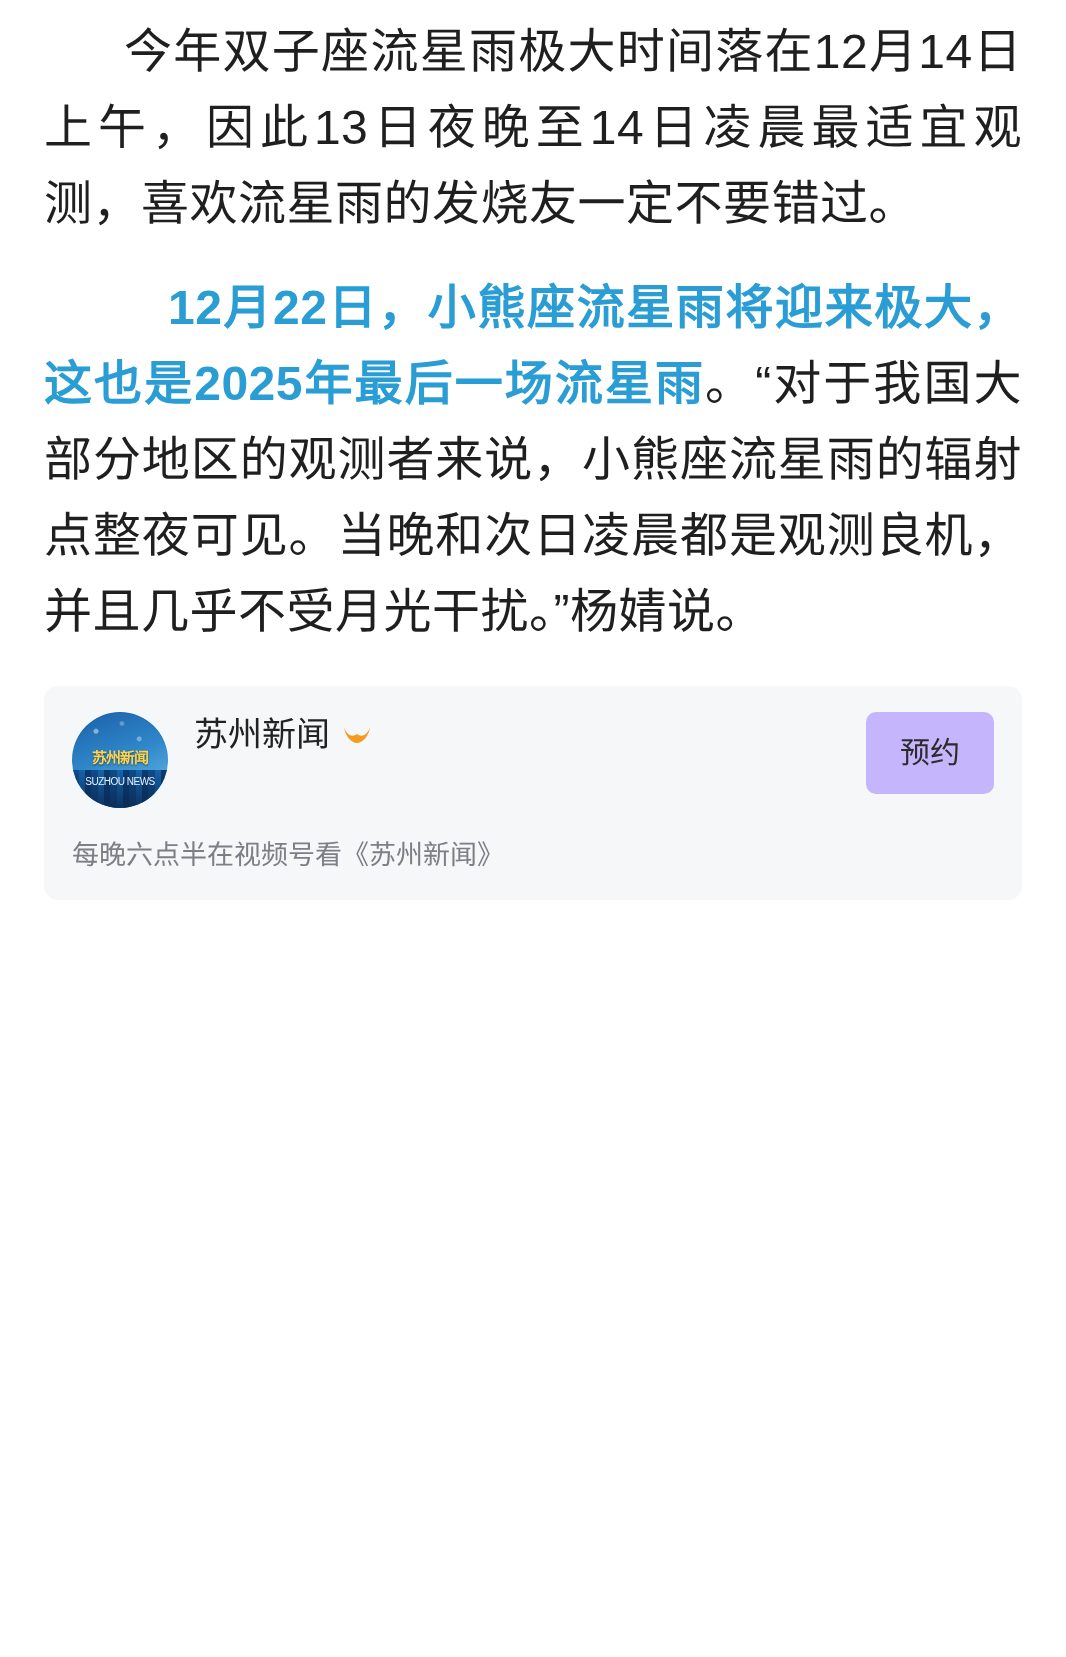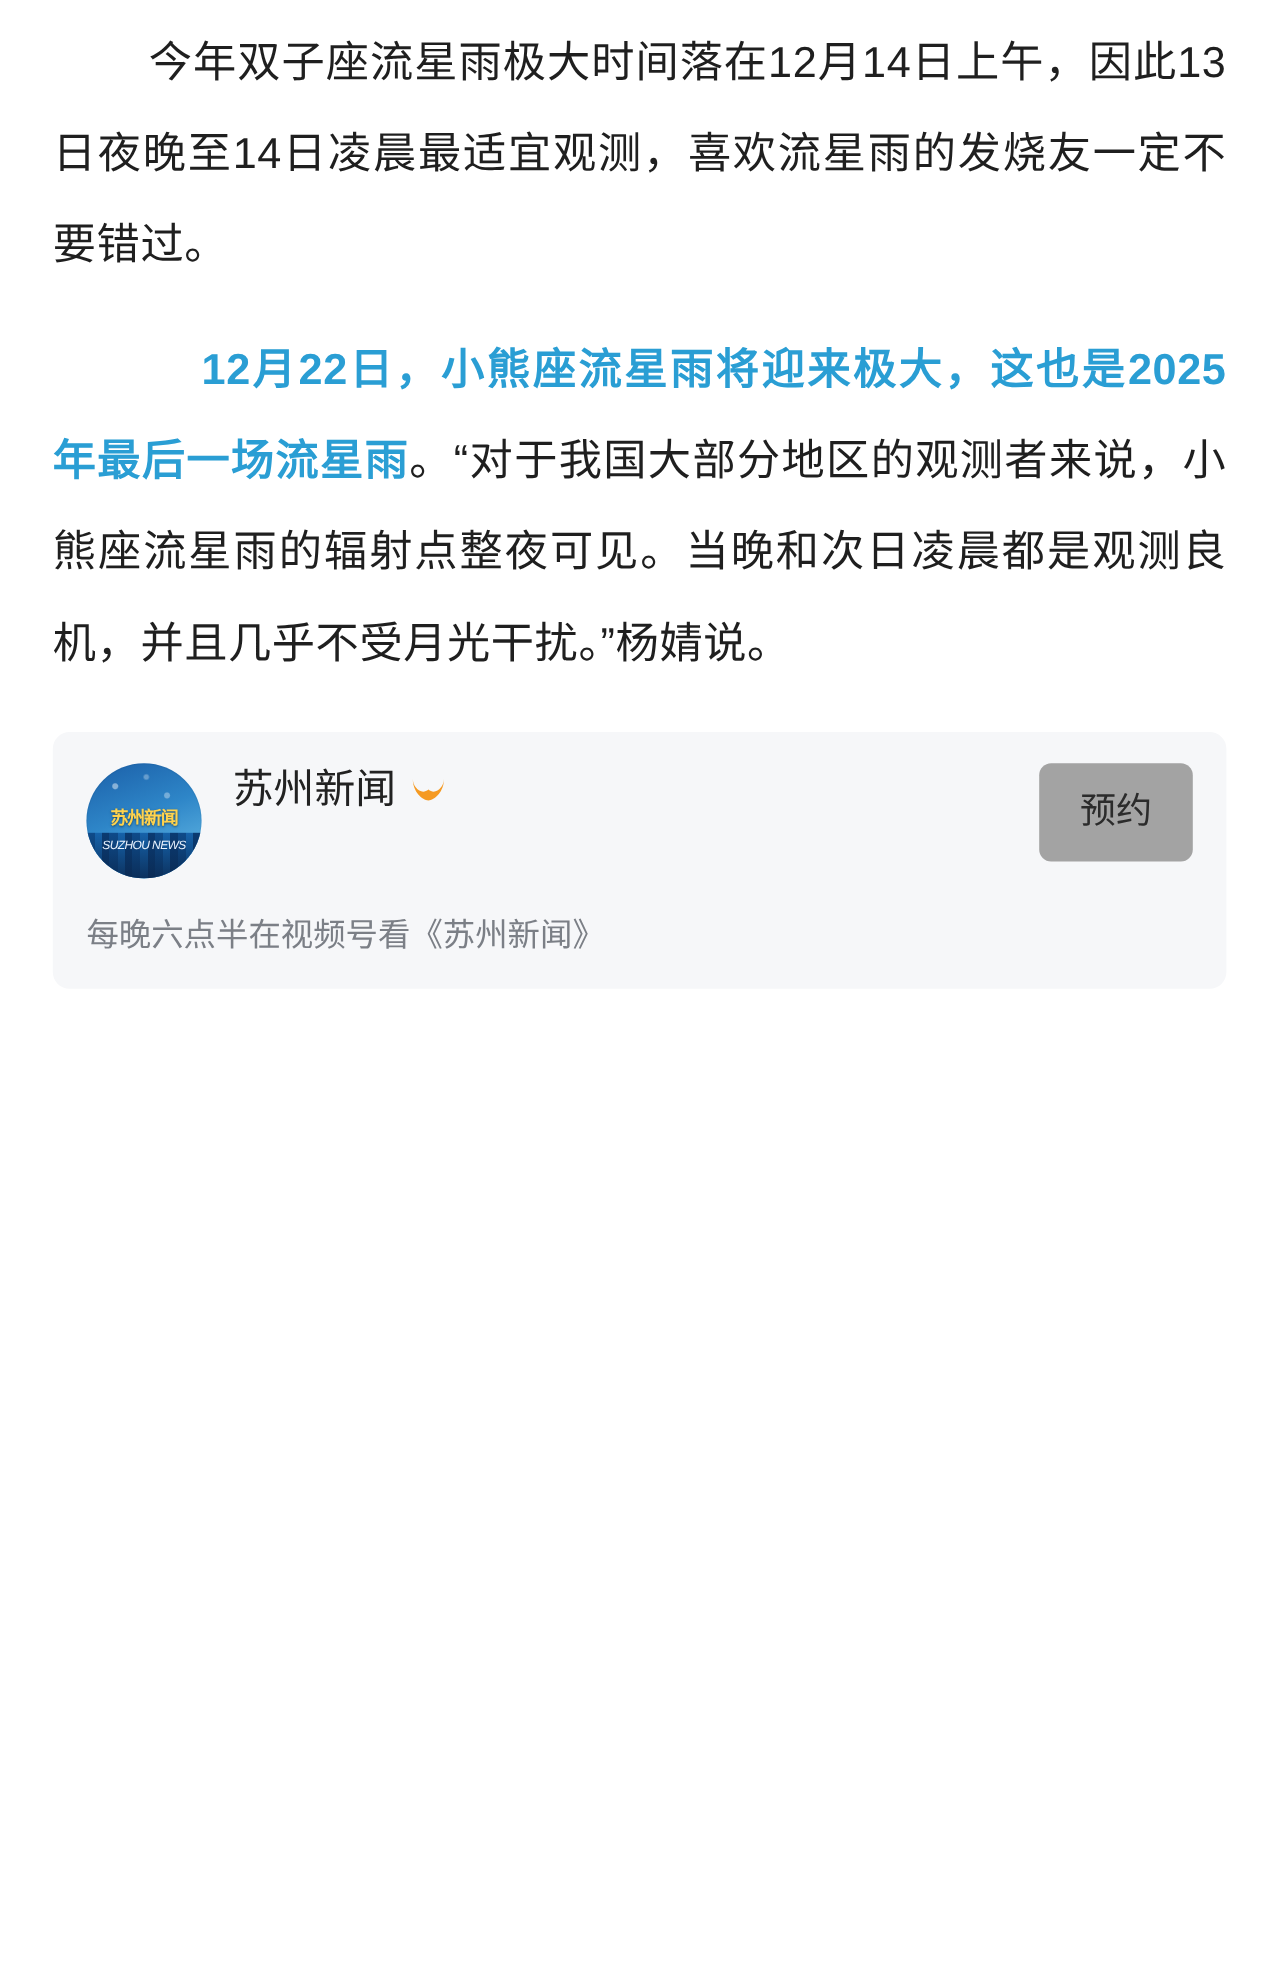--- a/index.html
+++ b/index.html
@@ -13,21 +13,21 @@
     font-family: "Liberation Sans", "DejaVu Sans", sans-serif;
     color: #1a1a1a;
     -webkit-font-smoothing: antialiased;
   }
   .article {
     box-sizing: border-box;
     width: 1066px;
     padding: 10px 44px 0 44px;
   }
   .para {
-    font-size: 36px;
+    font-size: 48px;
     line-height: 76px;
     letter-spacing: 0.5px;
     margin: 0 0 28px 0;
     text-indent: 80px;
     text-align: justify;
     color: #1f1f1f;
     word-break: break-all;
   }
   .para.first {
     margin-top: 4px;
@@ -90,21 +90,20 @@
   }
   .thumb .logo-sub {
     position: absolute;
     left: 50%;
     top: 72%;
     transform: translate(-50%, -50%);
     color: #eaf4ff;
     font-size: 10px;
     white-space: nowrap;
     letter-spacing: -0.5px;
-    font-style: italic;
   }
   .live-info {
     flex: 1 1 auto;
     padding-left: 26px;
     min-width: 0;
   }
   .live-name-row {
     display: flex;
     align-items: center;
     gap: 10px;
@@ -125,21 +124,21 @@
   .live-time {
     margin-top: 12px;
     font-size: 30px;
     line-height: 40px;
     color: #7b7f86;
     white-space: nowrap;
   }
   .book-button {
     flex: 0 0 auto;
     margin-left: 18px;
-    background: #a3a3a3;
+    background: #c4b5fd;
     color: #2b2b2b;
     font-size: 30px;
     line-height: 1;
     border: none;
     border-radius: 10px;
     padding: 26px 34px;
     font-family: inherit;
     cursor: pointer;
   }
   .live-desc {

